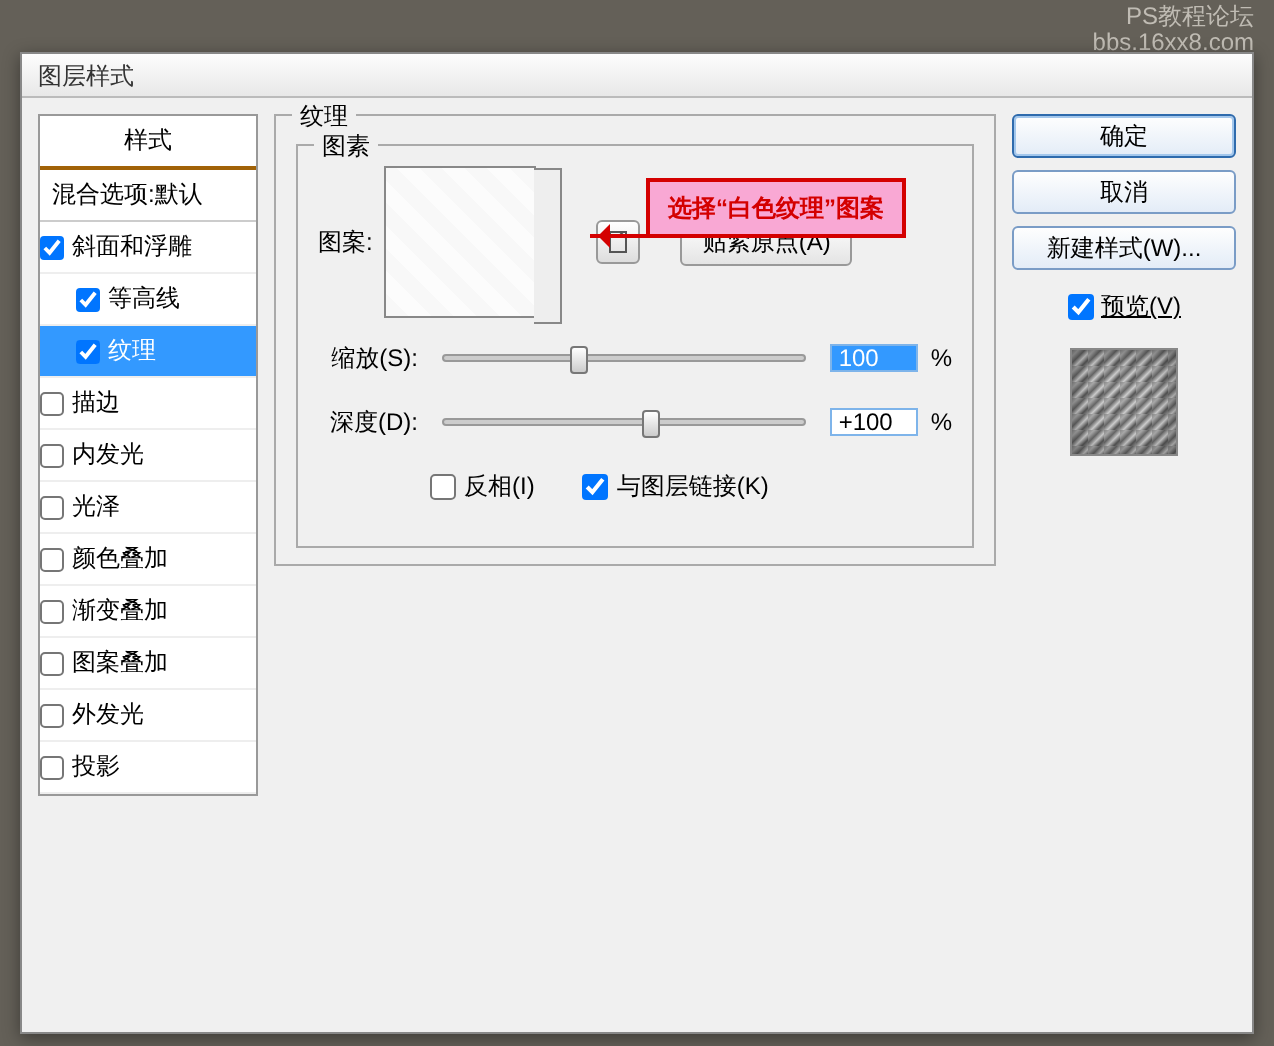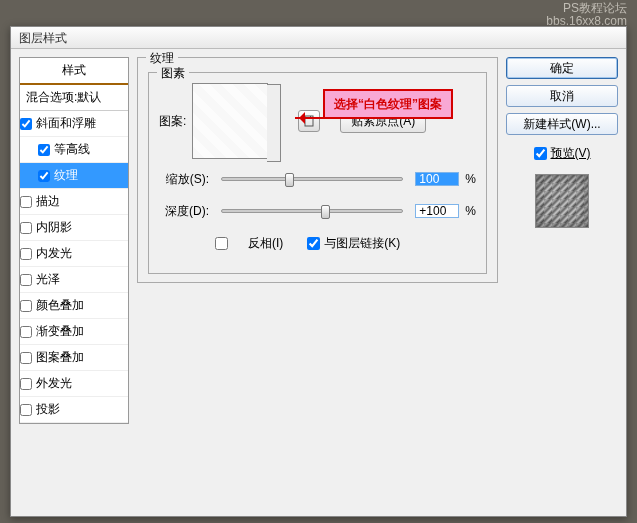--- a/index.html
+++ b/index.html
@@ -74,24 +74,20 @@
           <div class="style-item indent selected">
             <input type="checkbox" checked="" style="">
             <span>纹理</span>
           </div>
           <div class="style-item">
             <input type="checkbox" style="">
             <span>描边</span>
           </div>
           <div class="style-item">
             <input type="checkbox" style="">
-            <span>内阴影</span>
-          </div>
-          <div class="style-item">
-            <input type="checkbox" style="">
             <span>内发光</span>
           </div>
           <div class="style-item">
             <input type="checkbox" style="">
             <span>光泽</span>
           </div>
           <div class="style-item">
             <input type="checkbox" style="">
             <span>颜色叠加</span>
           </div>
@@ -148,21 +144,21 @@
           <div class="row">
             <span style="width:50px;text-align:right">深度(D):</span>
             <div class="slider">
                 <div class="slider-thumb" style="left:55%"></div>
               </div>
             <input class="num-input" value="+100" style="">
             <span>%</span>
           </div>
 
           <div class="row" style="padding-left:56px">
-            <label style="display:flex;gap:20px">
+            <label style="display:flex;gap:4px">
               <input type="checkbox" style="">
               <span>反相(I)</span>
             </label>
             <span style="width:12px"></span>
             <label style="display:flex;align-items:center;gap:4px">
               <input type="checkbox" checked="" style="">
               <span>与图层链接(K)</span>
             </label>
           </div>
         </div>

